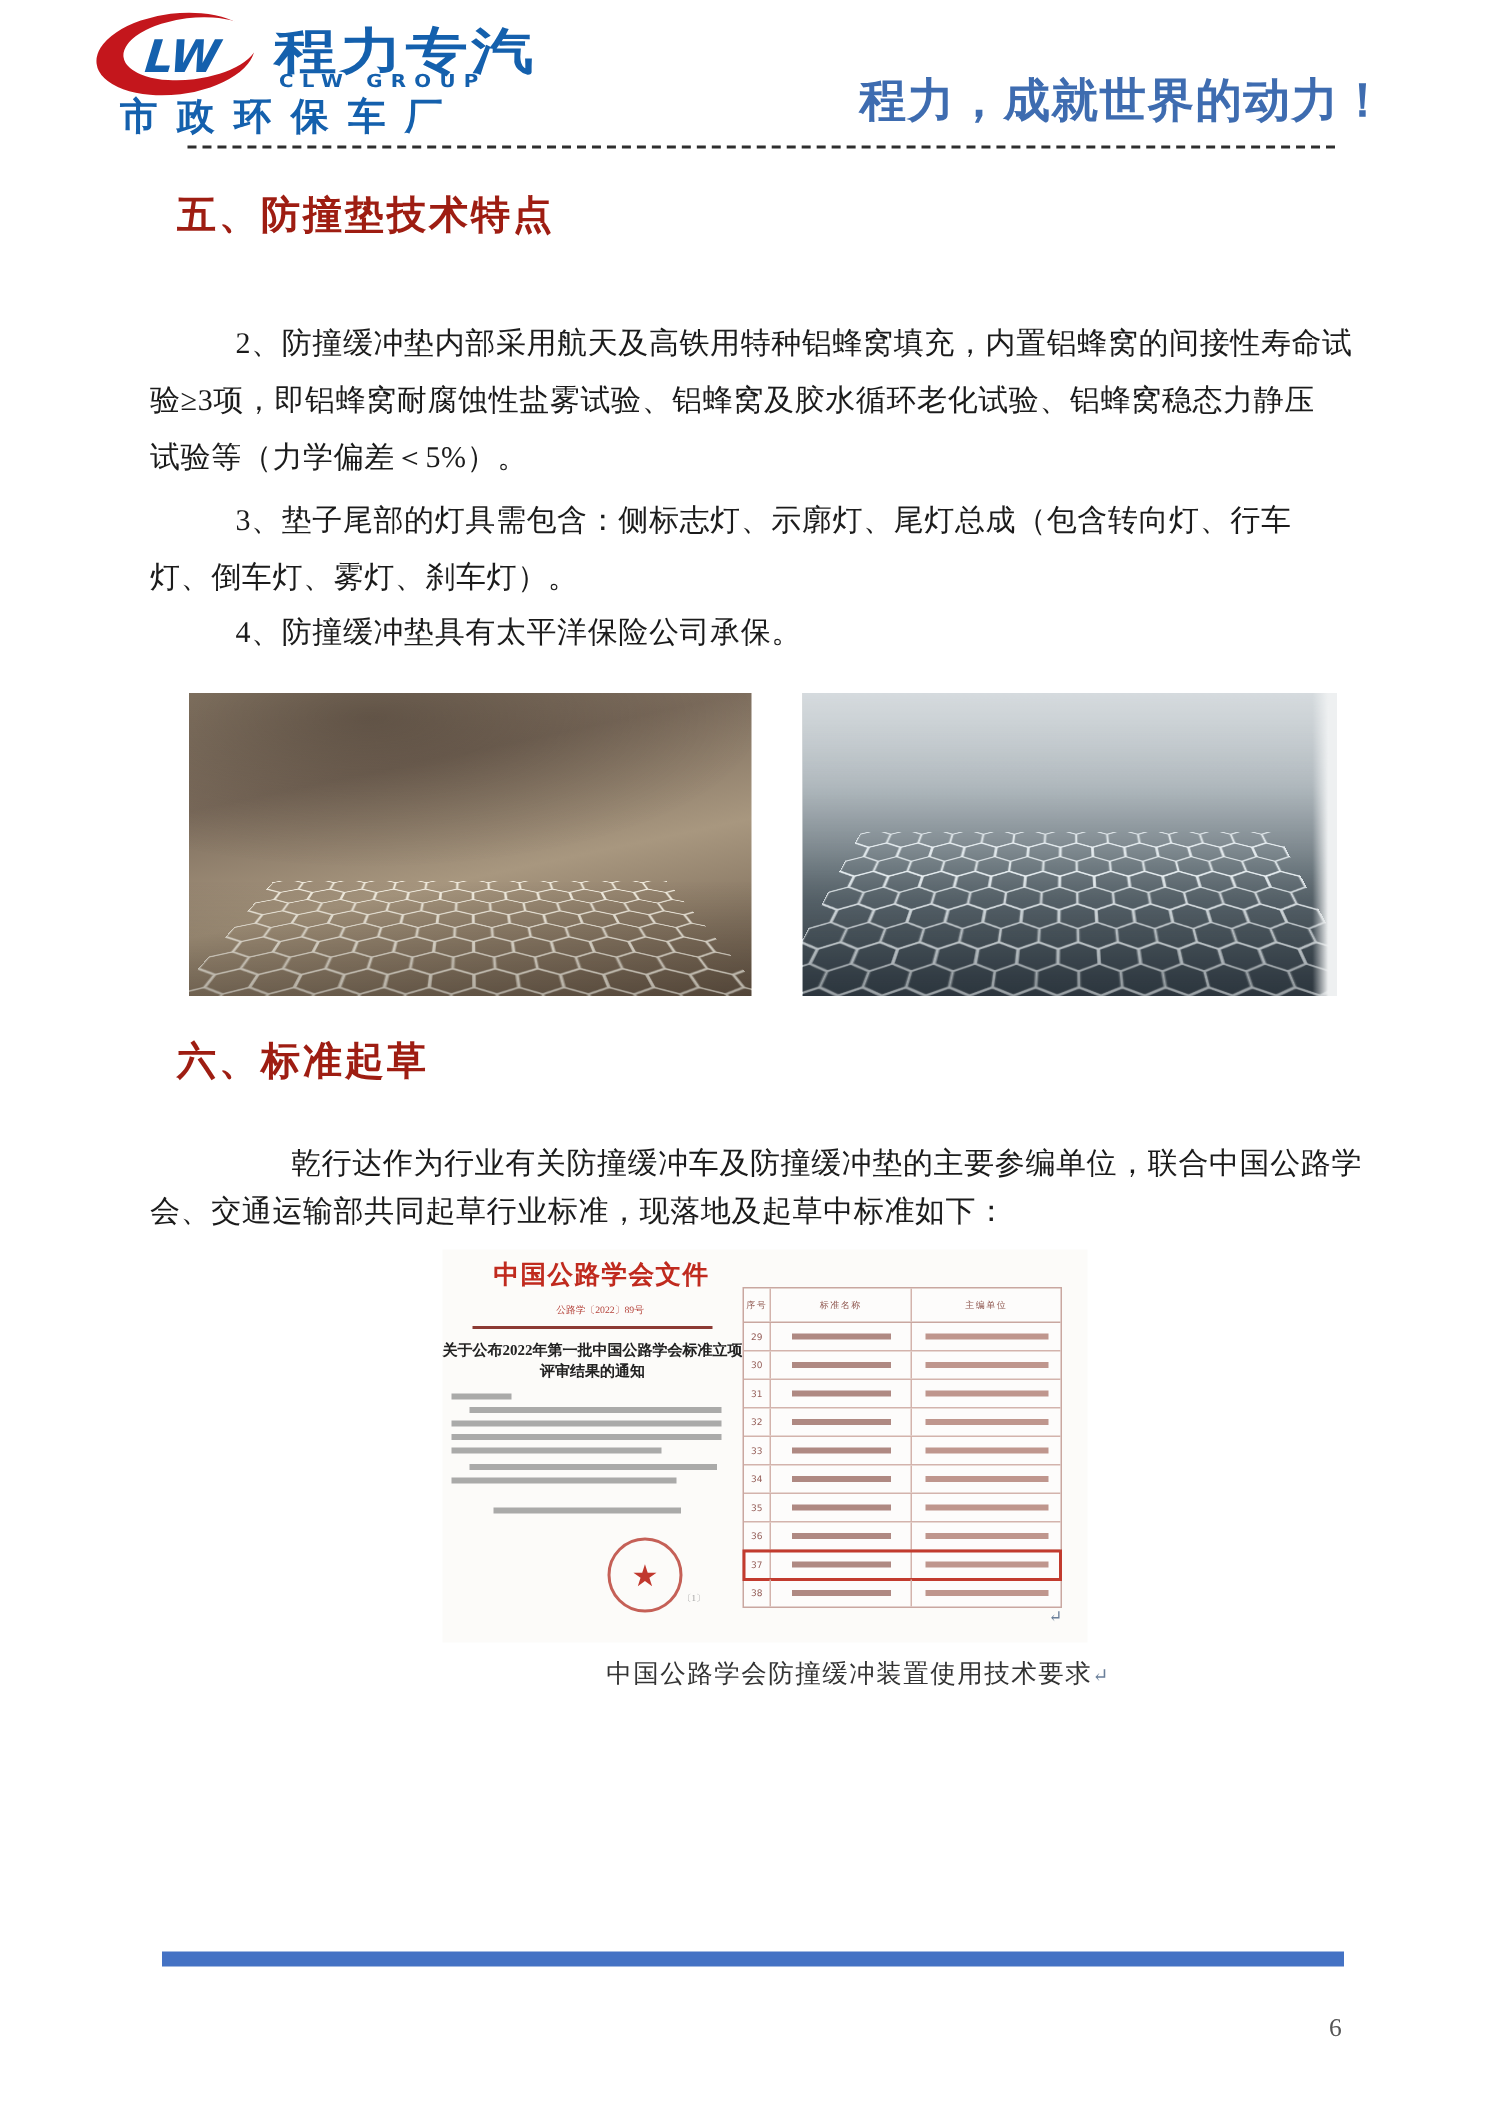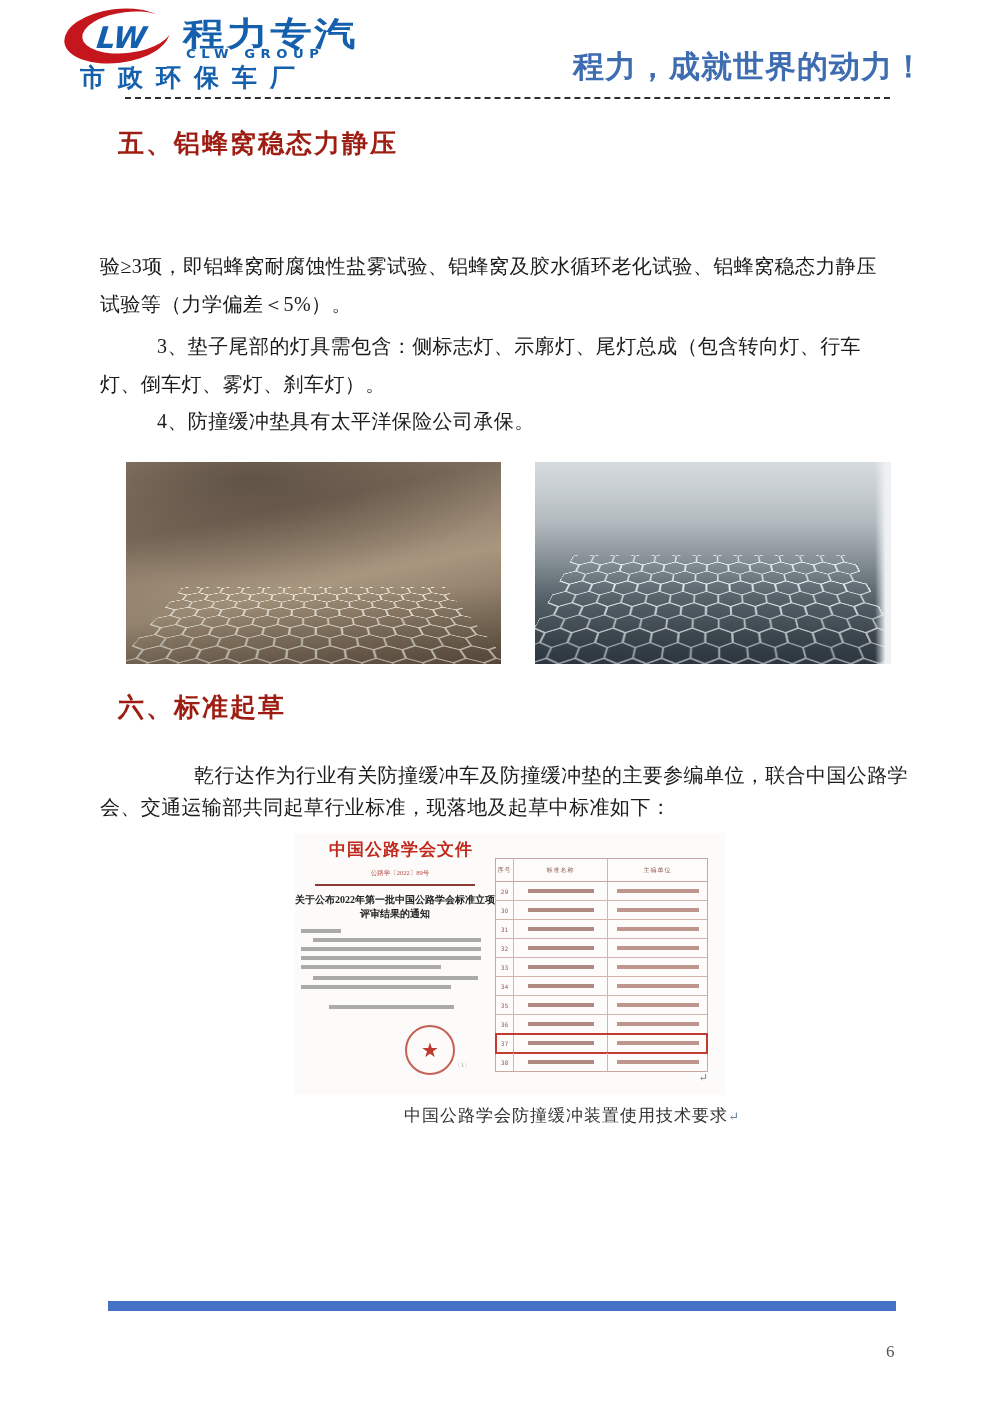--- a/index.html
+++ b/index.html
@@ -89,21 +89,22 @@
       <ellipse cx="64" cy="26.5" rx="45" ry="20.5" fill="#ffffff" transform="rotate(-7 64 26.5)"></ellipse>
       <text x="62" y="42" font-size="30" font-weight="bold" font-style="italic" font-family="'DejaVu Sans',sans-serif" fill="#1460ad" text-anchor="middle" transform="skewX(-6)">LW</text>
     </svg>
   </div>
   <div class="abs nowrap brand-cn">程力专汽</div>
   <div class="abs nowrap brand-en">CLW GROUP</div>
   <div class="abs nowrap factory">市政环保车厂</div>
   <div class="abs nowrap slogan">程力，成就世界的动力！</div>
   <div class="abs dashline"></div>
 
-  <div class="abs nowrap h-red" style="left:118px;top:126px;">五、铝蜂窝稳态力静压</div>
+  <div class="abs nowrap h-red" style="left:118px;top:126px;">五、防撞垫技术特点</div>
+  <div class="abs nowrap bodyline" style="left:157px;top:215px;">2、防撞缓冲垫内部采用航天及高铁用特种铝蜂窝填充，内置铝蜂窝的间接性寿命试</div>
   <div class="abs nowrap bodyline" style="left:100px;top:253px;">验≥3项，即铝蜂窝耐腐蚀性盐雾试验、铝蜂窝及胶水循环老化试验、铝蜂窝稳态力静压</div>
   <div class="abs nowrap bodyline" style="left:100px;top:291px;">试验等（力学偏差＜5%）。</div>
   <div class="abs nowrap bodyline" style="left:157px;top:333px;">3、垫子尾部的灯具需包含：侧标志灯、示廓灯、尾灯总成（包含转向灯、行车</div>
   <div class="abs nowrap bodyline" style="left:100px;top:371px;text-align:right;">灯、倒车灯、雾灯、刹车灯）。</div>
   <div class="abs nowrap bodyline" style="left:157px;top:408px;">4、防撞缓冲垫具有太平洋保险公司承保。</div>
 
   <div class="abs hc" id="hcL">
     <svg viewBox="0 0 380 300" preserveAspectRatio="none">
       <defs>
         <pattern id="hexA" width="15.59" height="27" patternUnits="userSpaceOnUse" patternTransform="scale(1.9)">

